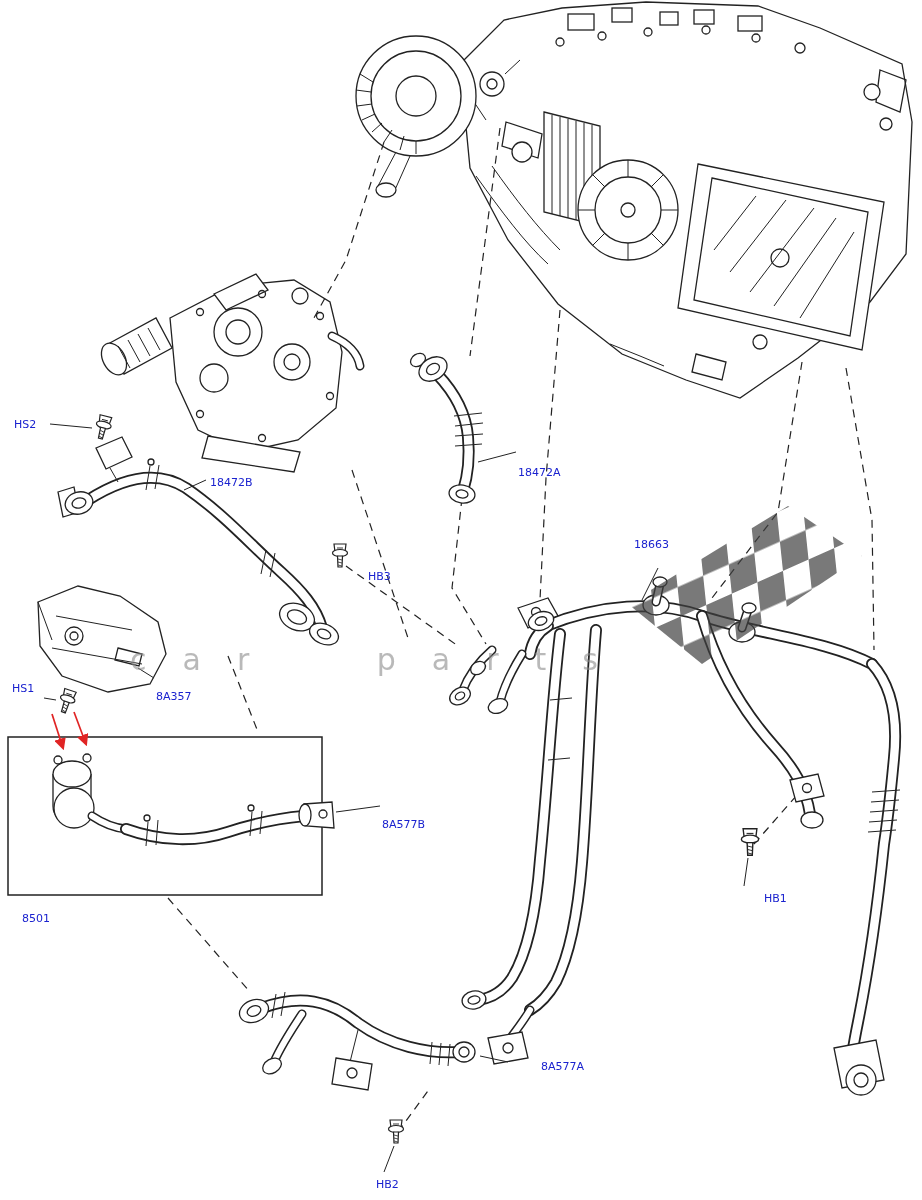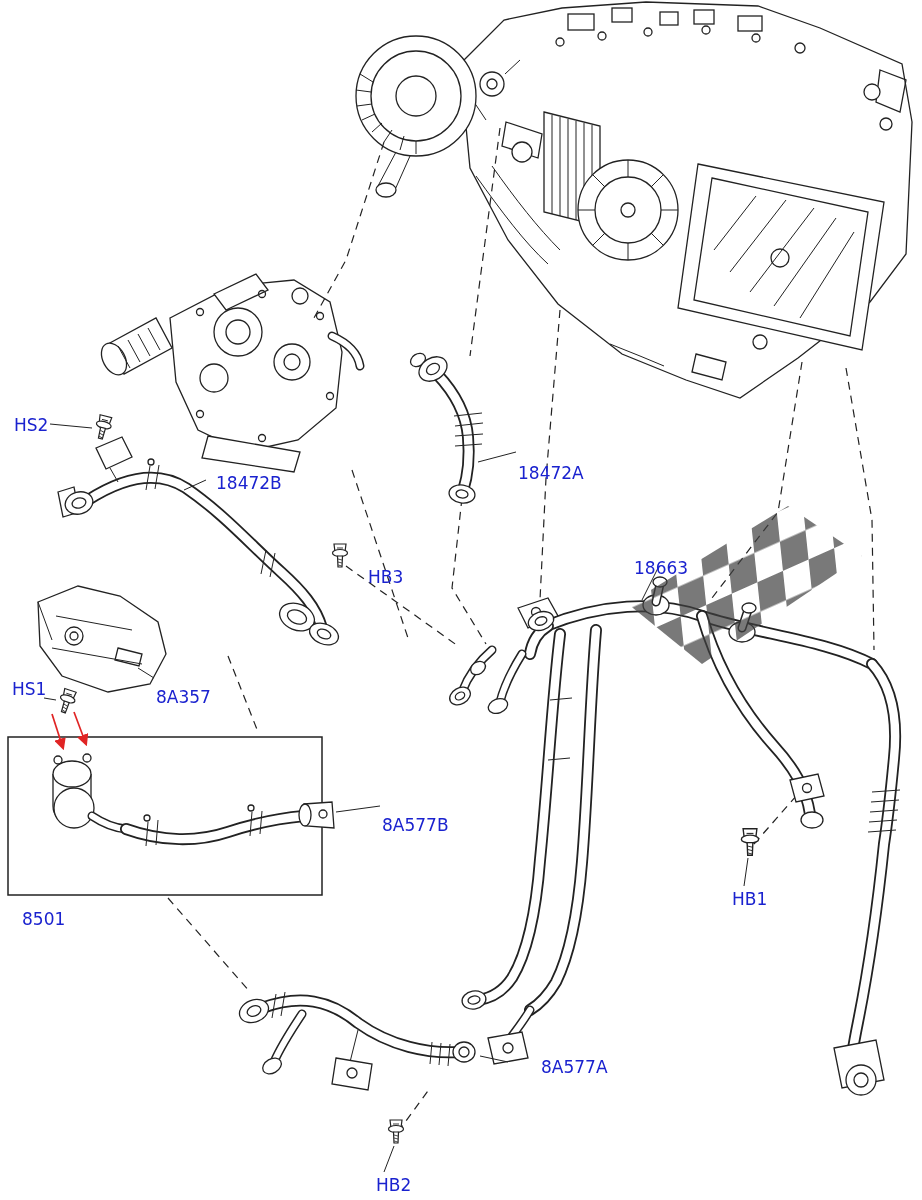--- a/index.html
+++ b/index.html
@@ -11,21 +11,21 @@
   .part{fill:#fff;stroke:#222;stroke-width:1.3;}
   .thin{fill:none;stroke:#222;stroke-width:1;}
   .tO{fill:none;stroke:#222;stroke-width:12;stroke-linecap:round;}
   .tI{fill:none;stroke:#fff;stroke-width:8.4;stroke-linecap:round;}
   .tOs{fill:none;stroke:#222;stroke-width:9;stroke-linecap:round;}
   .tIs{fill:none;stroke:#fff;stroke-width:6;stroke-linecap:round;}
   .dash{fill:none;stroke:#222;stroke-width:1.2;stroke-dasharray:8 6;}
   .leader{fill:none;stroke:#222;stroke-width:1;}
   .red{fill:none;stroke:#e02424;stroke-width:1.7;}
   
-  .plabel{position:absolute;color:#1a22cf;font-size:17px;line-height:18px;cursor:pointer;
+  .plabel{position:absolute;color:#1a22cf;font-size:11px;line-height:18px;cursor:pointer;
           font-family:"DejaVu Sans", sans-serif;white-space:nowrap;}
   
   .wm-brand{position:absolute;left:58px;top:492px;font-weight:bold;font-size:118px;
             color:#e51b4b;opacity:.42;letter-spacing:2px;pointer-events:none;
             font-family:"DejaVu Sans", sans-serif;}
   .wm-tag{position:absolute;left:130px;top:642px;font-size:30px;color:#8c8c8c;opacity:.6;
           letter-spacing:36px;word-spacing:46px;pointer-events:none;
           font-family:"DejaVu Sans", sans-serif;}
 </style>
 </head>
@@ -294,27 +294,28 @@
       <path class="leader" d="M744,886 L748,858"></path>
       <path class="leader" d="M508,1062 L480,1056"></path>
       <path class="leader" d="M384,1172 L394,1146"></path>
     </g>
 
     <g opacity="0.7">
       <polygon points="628,604 788,506 862,556 702,664" fill="url(#chk)"></polygon>
     </g>
   </svg>
 
+  <div class="wm-tag">car parts</div>
 
   <span class="plabel" style="left:14px;top:416px">HS2</span>
-  <span class="plabel" style="left:216px;top:474px">18472B</span>
+  <span class="plabel" style="left:210px;top:474px">18472B</span>
   <span class="plabel" style="left:518px;top:464px">18472A</span>
   <span class="plabel" style="left:368px;top:568px">HB3</span>
-  <span class="plabel" style="left:634px;top:559px">18663</span>
+  <span class="plabel" style="left:634px;top:536px">18663</span>
   <span class="plabel" style="left:156px;top:688px">8A357</span>
   <span class="plabel" style="left:12px;top:680px">HS1</span>
   <span class="plabel" style="left:382px;top:816px">8A577B</span>
   <span class="plabel" style="left:22px;top:910px">8501</span>
-  <span class="plabel" style="left:732px;top:890px">HB1</span>
+  <span class="plabel" style="left:764px;top:890px">HB1</span>
   <span class="plabel" style="left:541px;top:1058px">8A577A</span>
   <span class="plabel" style="left:376px;top:1176px">HB2</span>
 
 </div>
 
 </body></html>

